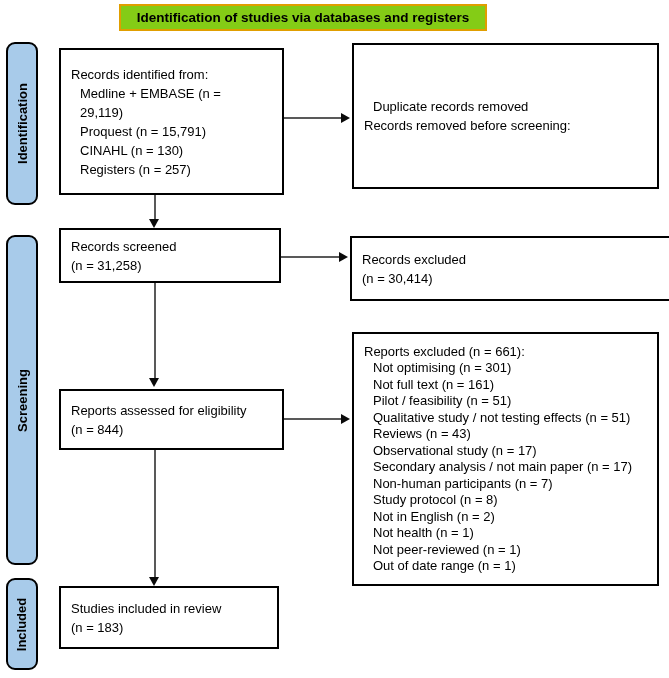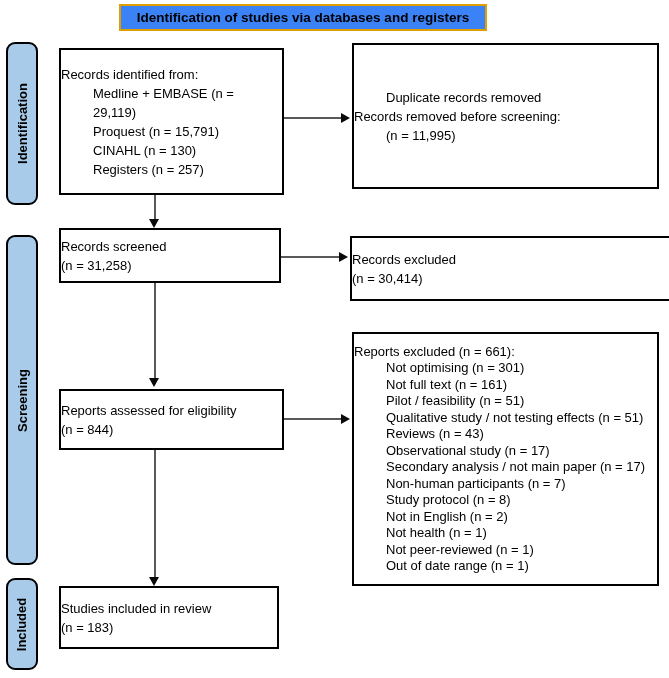--- a/index.html
+++ b/index.html
@@ -2,21 +2,21 @@
 <html><head>
 <meta charset="utf-8">
 <style>
   html,body{margin:0;padding:0;background:#ffffff;}
   body{font-family:"Liberation Sans","DejaVu Sans",sans-serif;color:#000;}
   #canvas{position:relative;width:669px;height:678px;background:#fff;overflow:hidden;}
 
   
   .banner{
     position:absolute;left:119px;top:4px;width:368px;height:27px;
-    background:#3b82f6;border:2px solid #E09E00;box-sizing:border-box;
+    background:#84cc16;border:2px solid #E09E00;box-sizing:border-box;
     display:flex;align-items:center;justify-content:center;
     font-weight:bold;font-size:13.5px;
   }
 
   
   .stage{
     position:absolute;left:6px;width:32px;
     background:#A8CBEA;border:2px solid #000;border-radius:9px;box-sizing:border-box;
     display:flex;align-items:center;justify-content:center;
   }
@@ -27,22 +27,22 @@
   #stage-identification{top:42px;height:163px;}
   #stage-screening{top:235px;height:330px;}
   #stage-included{top:578px;height:92px;}
 
   
   .fbox{
     position:absolute;background:#fff;border:2px solid #000;box-sizing:border-box;
     display:flex;flex-direction:column;justify-content:center;
     font-size:13px;line-height:19px;padding:6px 6px 6px 0;
   }
-  .fbox .line{padding-left:0;}
-  .fbox .line.indent-1{padding-left:32px;}
+  .fbox .line{padding-left:10px;}
+  .fbox .line.indent-1{padding-left:19px;}
   #box-records-identified{left:59px;top:48px;width:225px;height:147px;}
   #box-records-removed{left:352px;top:43px;width:307px;height:146px;}
   #box-records-screened{left:59px;top:228px;width:222px;height:55px;}
   #box-records-excluded{left:350px;top:236px;width:343px;height:65px;}
   #box-reports-assessed{left:59px;top:389px;width:225px;height:61px;}
   #box-reports-excluded{left:352px;top:332px;width:307px;height:254px;line-height:16.5px;}
   #box-studies-included{left:59px;top:586px;width:220px;height:63px;}
 
   
   .aline{position:absolute;background:#595959;}
@@ -73,21 +73,20 @@
       <div class="line indent-0">Records identified from:</div>
       <div class="line indent-1">Medline + EMBASE (n =</div>
       <div class="line indent-1">29,119)</div>
       <div class="line indent-1">Proquest (n = 15,791)</div>
       <div class="line indent-1">CINAHL (n = 130)</div>
       <div class="line indent-1">Registers (n = 257)</div>
     </div>
   <div class="fbox" id="box-records-removed">
       <div class="line indent-1">Duplicate records removed</div>
       <div class="line indent-0">Records removed before screening:</div>
-      <div class="line indent-1">(n = 11,995)</div>
     </div>
   <div class="fbox" id="box-records-screened">
       <div class="line indent-0">Records screened</div>
       <div class="line indent-0">(n = 31,258)</div>
     </div>
   <div class="fbox" id="box-records-excluded">
       <div class="line indent-0">Records excluded</div>
       <div class="line indent-0">(n = 30,414)</div>
     </div>
   <div class="fbox" id="box-reports-assessed">

